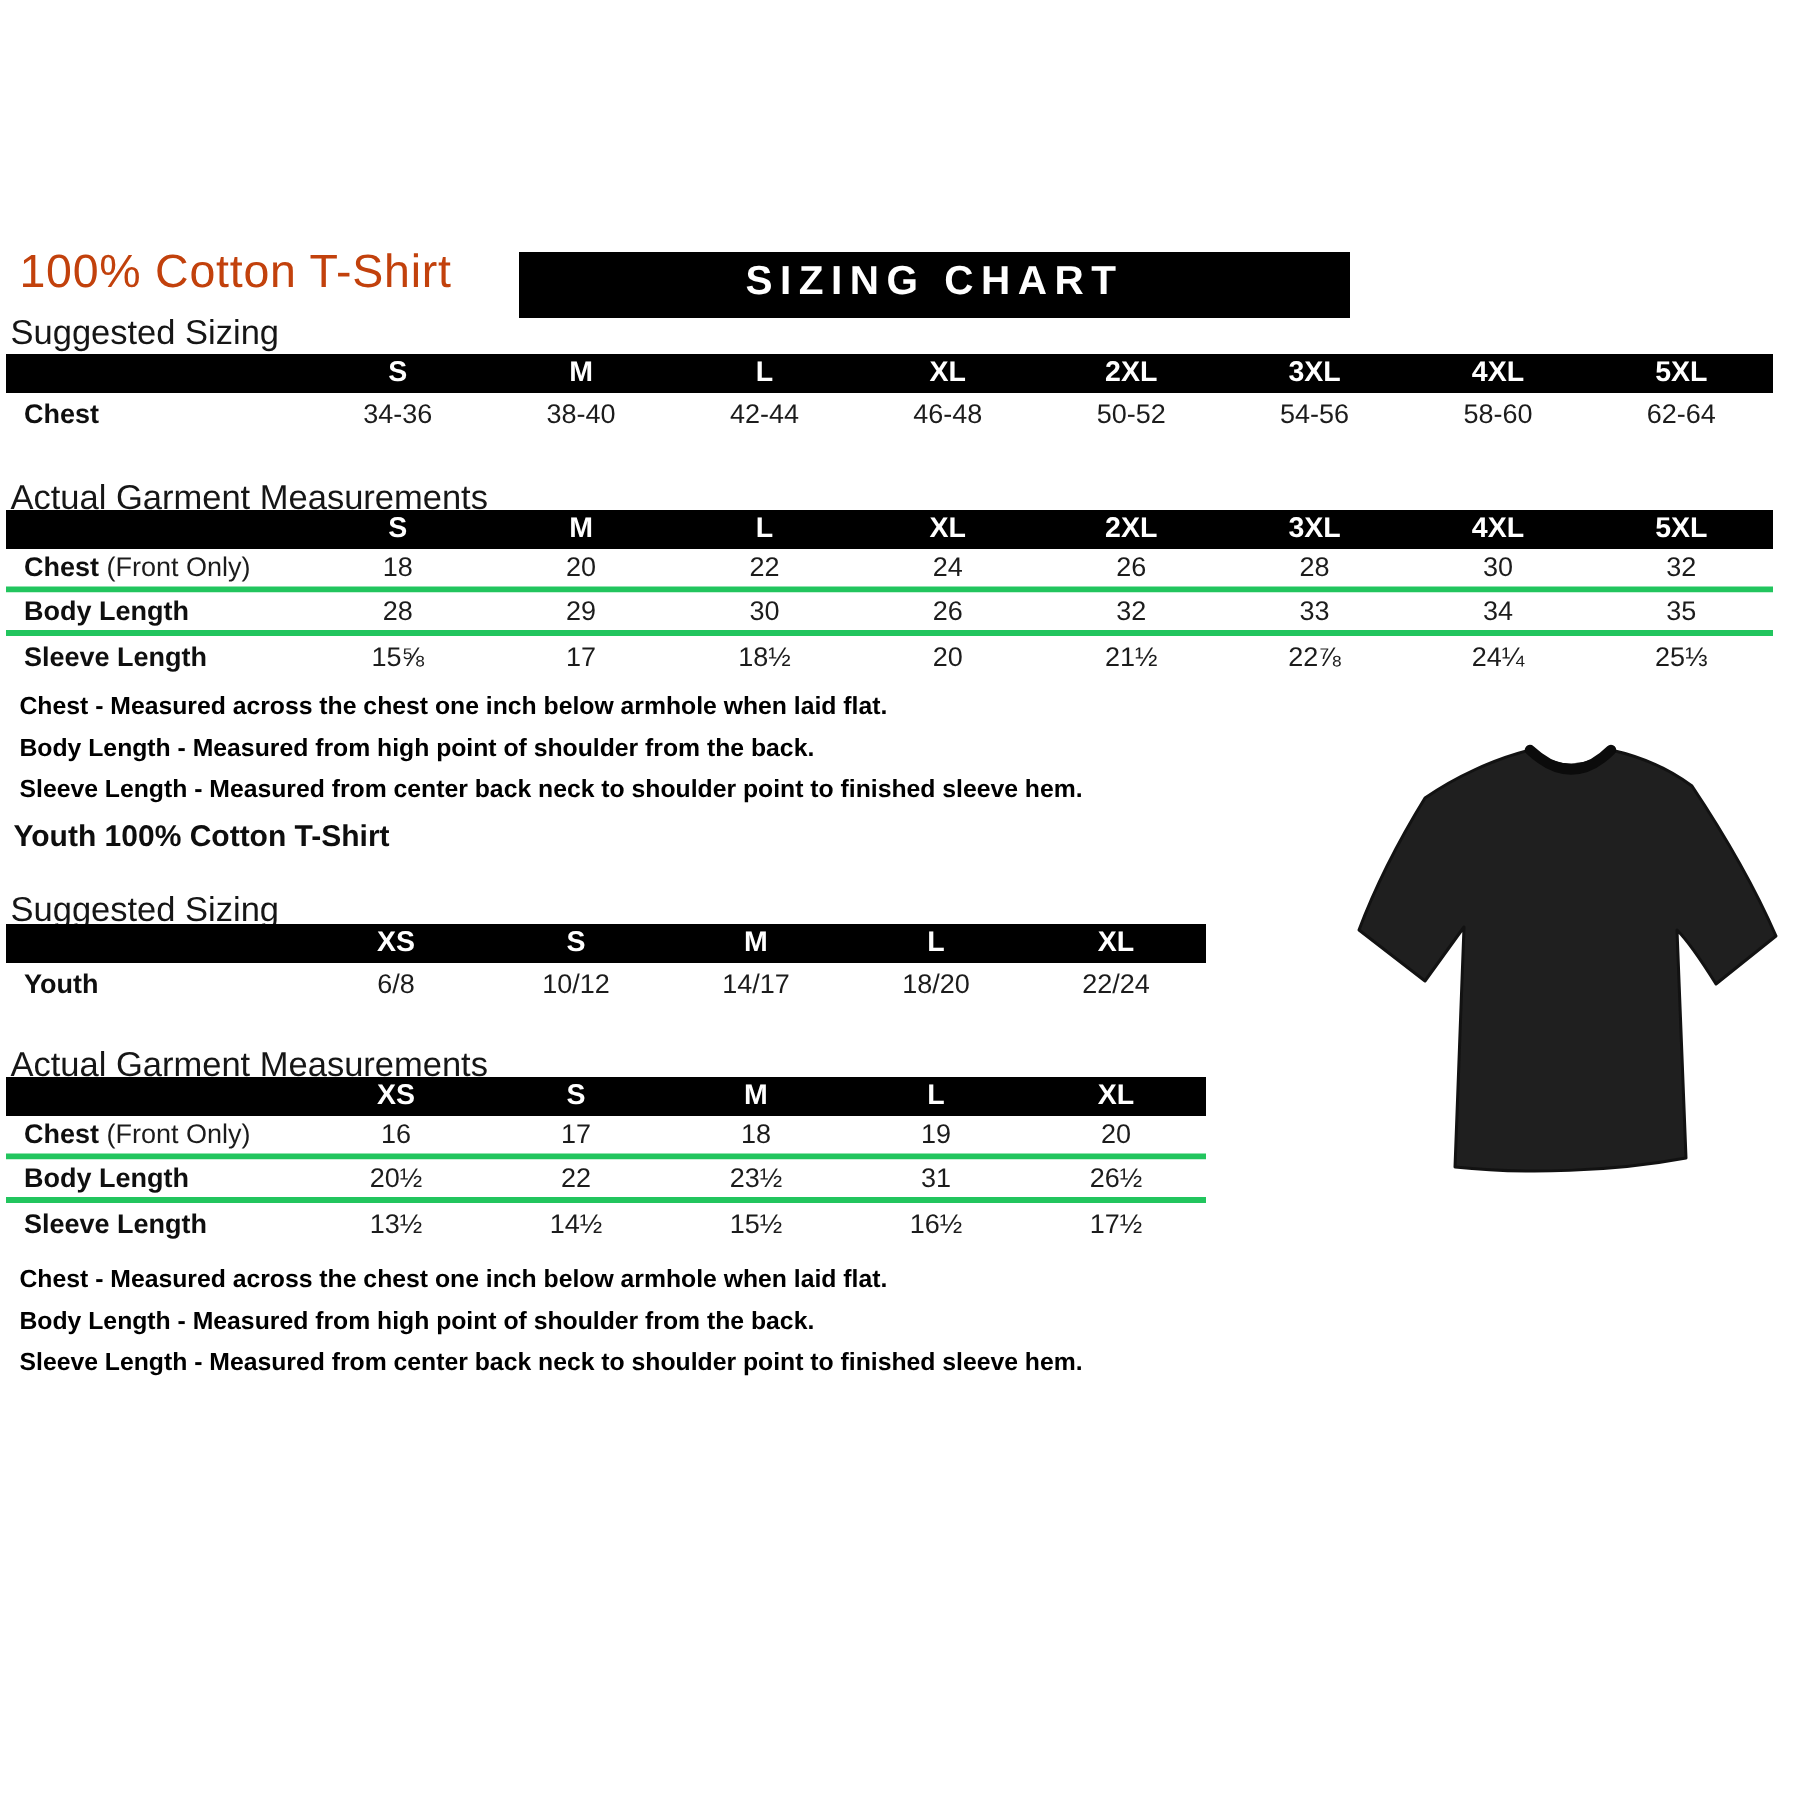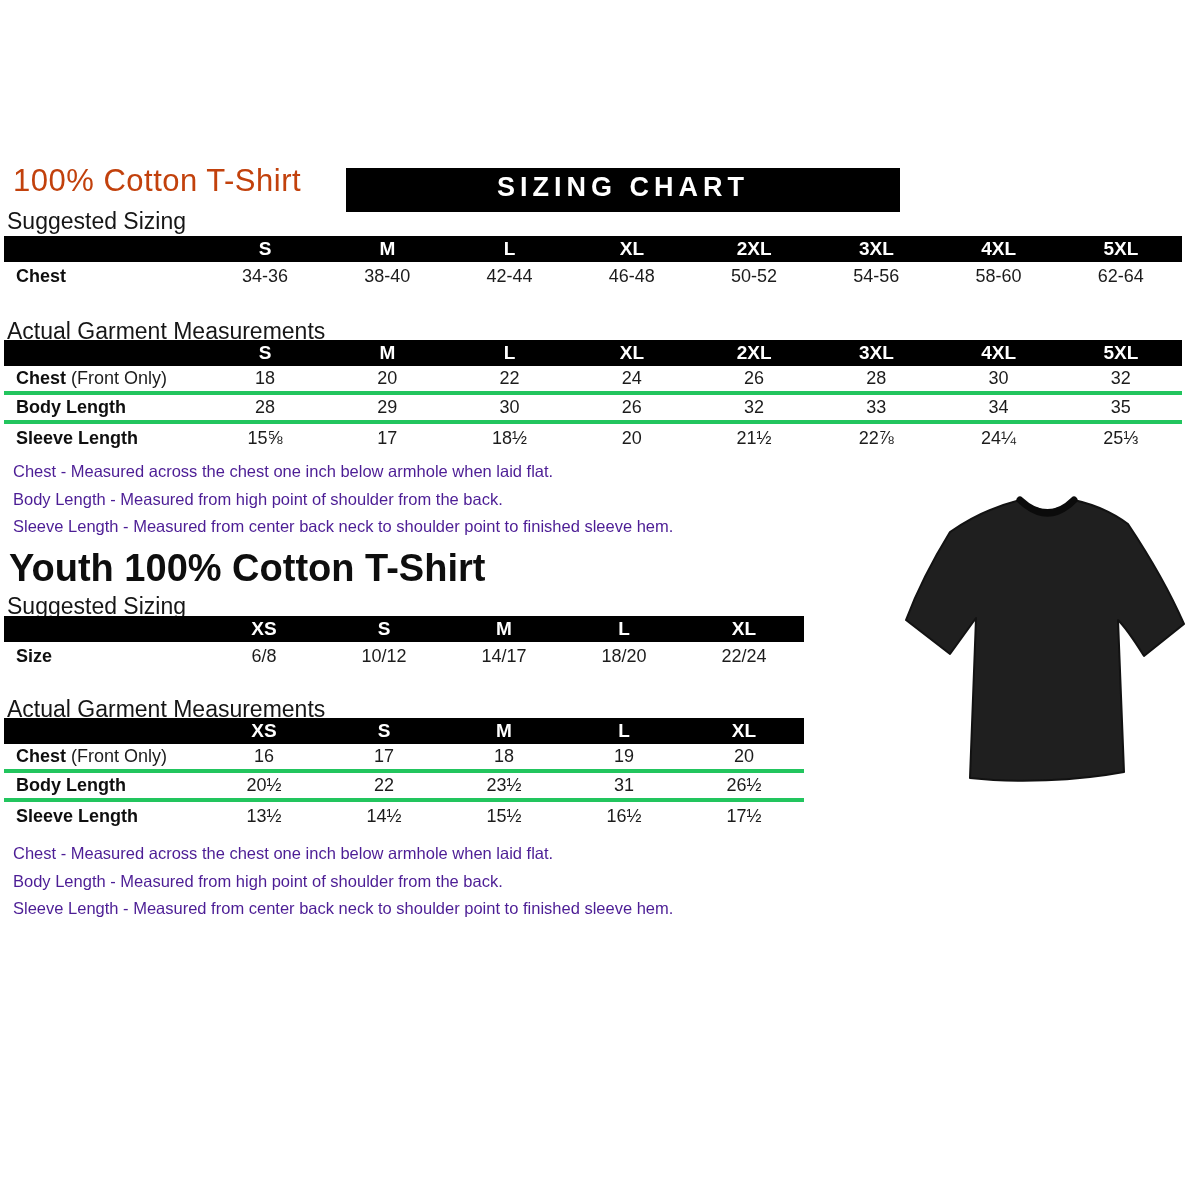--- a/index.html
+++ b/index.html
@@ -6,35 +6,35 @@
   html,body { width:1200px; height:1200px; background:#ffffff; overflow:hidden;
               font-family:"Liberation Sans", sans-serif; color:#1a1a1a; }
   .abs { position:absolute; }
 
   
   .main-title   { left:13px; top:163px; font-size:31px; font-weight:400; letter-spacing:0.5px; color:#c2410c; }
   .banner       { left:346px; top:168px; width:554px; height:44px; background:#000;
                   color:#fff; font-weight:bold; font-size:27px; letter-spacing:5px;
                   text-align:center; line-height:38px; }
   .section-label{ font-size:23px; color:#161616; }
-  .youth-title  { left:9px; top:547px; font-size:38px; font-weight:bold; color:#0e0e0e; }
+  .youth-title  { left:9px; top:547px; font-size:20px; font-weight:bold; color:#0e0e0e; }
 
   
   .table { left:4px; }
   .trow  { display:flex; align-items:center; }
   .thead { background:#000; height:26px; }
   .thead .tcell { color:#fff; font-weight:bold; font-size:19px; }
   .tbody-row { height:29px; background:#fff; }
   .tbody-row:not(:last-child) { border-bottom:4px solid #22c55e; }
   .tcell { flex:1 1 0; text-align:center; font-size:18px; color:#1c1c1c; }
   .tcell.label { flex:0 0 200px; text-align:left; padding-left:12px; }
   .tcell.label b { font-weight:bold; color:#0f0f0f; }
 
   
-  .notes { left:13px; font-size:16.5px; line-height:27.5px; color:#4c1d95; }
+  .notes { left:13px; font-size:16.5px; line-height:27.5px; color:#000000;font-weight:bold; }
 
   
   .tshirt-wrap { left:886px; top:474px; width:310px; height:340px; }
 </style>
 </head>
 <body>
 
 <div class="abs main-title">100% Cotton T-Shirt</div>
 
 <div class="abs banner">SIZING CHART</div>
@@ -128,21 +128,21 @@
 <div class="abs table" style="top:616px; width:800px;">
     <div class="trow thead">
       <div class="tcell label"></div>
       <div class="tcell">XS</div>
       <div class="tcell">S</div>
       <div class="tcell">M</div>
       <div class="tcell">L</div>
       <div class="tcell">XL</div>
     </div>
     <div class="trow tbody-row">
-      <div class="tcell label"><b>Size</b></div>
+      <div class="tcell label"><b>Youth</b></div>
       <div class="tcell">6/8</div>
       <div class="tcell">10/12</div>
       <div class="tcell">14/17</div>
       <div class="tcell">18/20</div>
       <div class="tcell">22/24</div>
     </div>
   </div>
 
 <div class="abs section-label" style="left:7px; top:696px;">Actual Garment Measurements</div>
 

